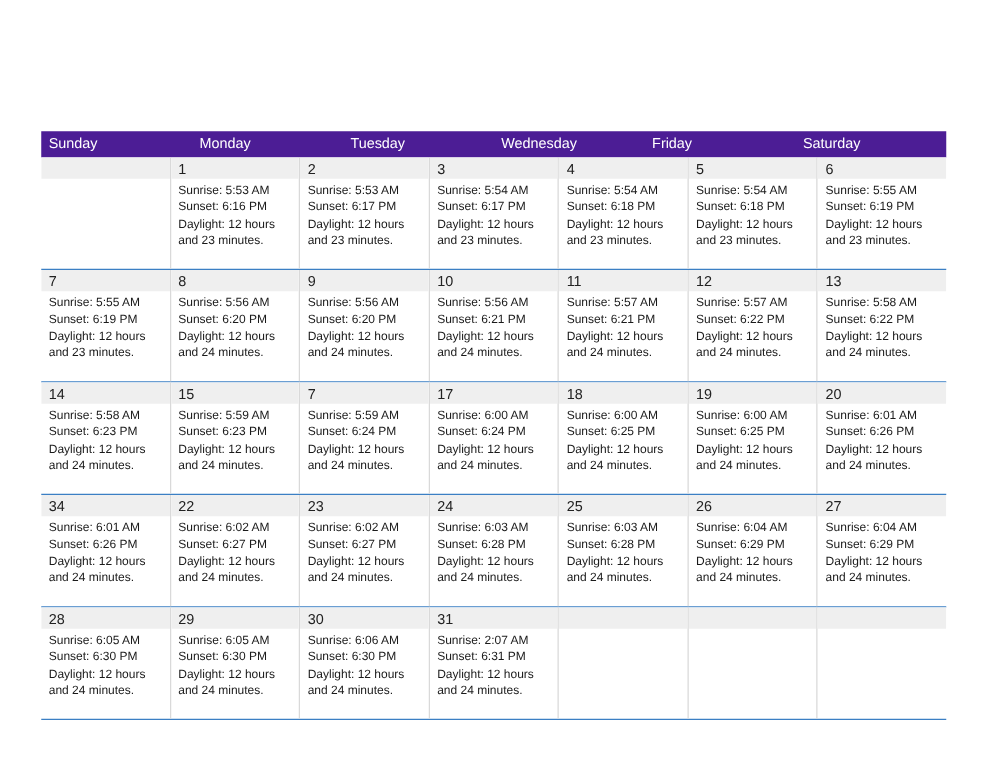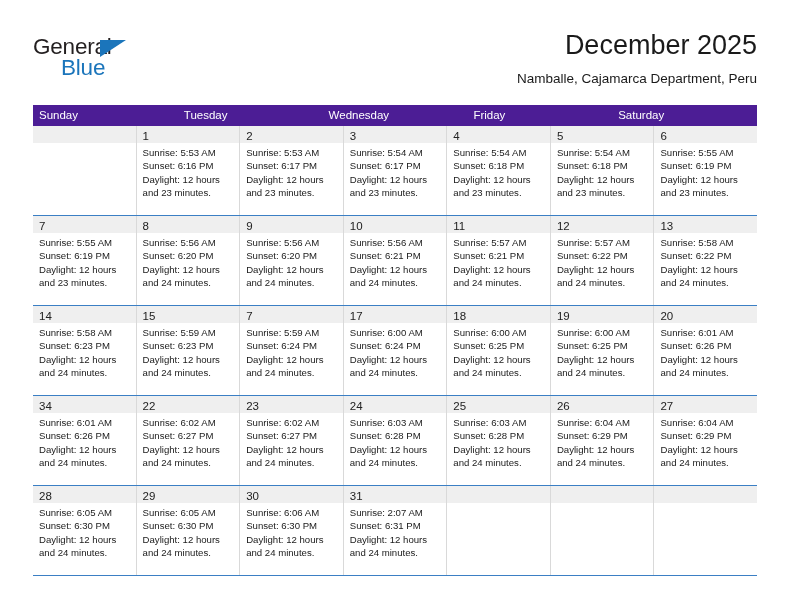--- a/index.html
+++ b/index.html
@@ -143,39 +143,26 @@
   }
   .day-info div {
     white-space: nowrap;
   }
 </style>
 </head>
 <body>
 
 <div class="page">
 
-  <div class="topbar">
-
-    <div class="logo">
-      <span class="logo-general">General</span>
-      <span class="logo-triangle"></span>
-      <span class="logo-blue">Blue</span>
-    </div>
-
-    <div class="title-block">
-      <div class="cal-title">December 2025</div>
-      <div class="cal-subtitle">Namballe, Cajamarca Department, Peru</div>
-    </div>
-
-  </div>
 
   <div class="calendar">
 
     <div class="weekday-row">
       <div class="weekday">Sunday</div>
+      <div class="weekday">Monday</div>
       <div class="weekday">Tuesday</div>
       <div class="weekday">Wednesday</div>
       <div class="weekday">Friday</div>
       <div class="weekday">Saturday</div>
     </div>
 
     <div class="week-row">
       <div class="day-cell blank">
         <div class="daynum-bar"><span class="daynum"></span></div>
       </div>

